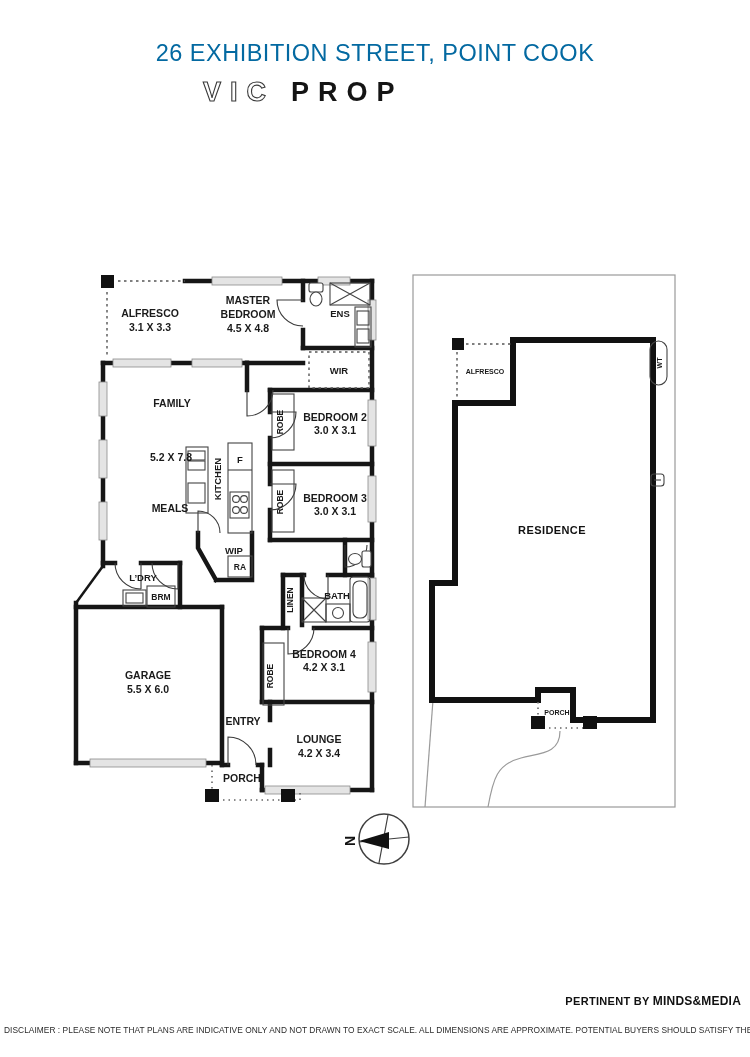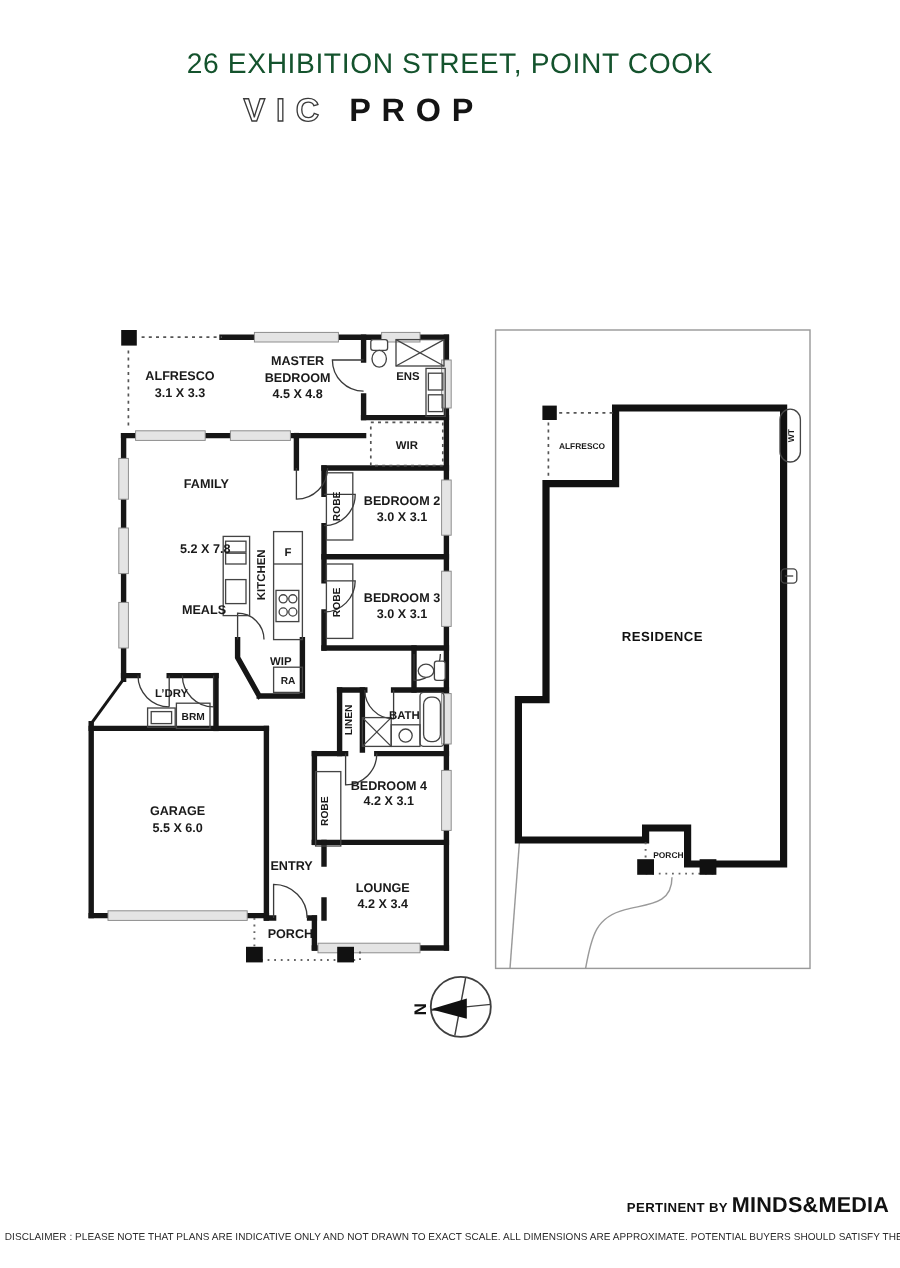--- a/index.html
+++ b/index.html
@@ -1,24 +1,24 @@
 <!DOCTYPE html>
 <html><head>
 <meta charset="utf-8">
 <style>
   html,body{margin:0;padding:0;background:#ffffff;}
   body{width:750px;height:1057px;position:relative;overflow:hidden;
        font-family:"Liberation Sans",sans-serif;color:#1a1a1a;}
   .page-title{position:absolute;top:40px;left:0;width:750px;text-align:center;
-       font-size:23.5px;font-weight:500;letter-spacing:.5px;color:#14532d;}
+       font-size:23.5px;font-weight:500;letter-spacing:.5px;color:#0369a1;}
   .logo-wrap{position:absolute;top:74px;left:0;width:598px;text-align:center;}
   .plan-svg{position:absolute;top:0;left:0;}
   .footer-produced{position:absolute;top:994px;right:9px;font-size:11px;
        font-weight:600;letter-spacing:.3px;color:#111;white-space:nowrap;}
-  .footer-produced .brand{font-size:18px;font-weight:800;letter-spacing:.2px;}
+  .footer-produced .brand{font-size:12px;font-weight:800;letter-spacing:.2px;}
   .disclaimer{position:absolute;top:1025px;left:4px;width:744px;
        font-size:8.35px;font-weight:500;color:#2b2b2b;white-space:nowrap;
        letter-spacing:.05px;}
   
   .wall{stroke:#161616;stroke-width:4.5;fill:none;stroke-linecap:square;}
   .wall-thin{stroke:#161616;stroke-width:2.5;fill:none;}
   .res-wall{stroke:#111;stroke-width:6;fill:none;stroke-linejoin:miter;}
   .fix{stroke:#444;stroke-width:1.1;fill:#fff;}
   .fixl{stroke:#444;stroke-width:1.1;fill:none;}
   .win{fill:#e4e4e4;stroke:#8a8a8a;stroke-width:.8;}

